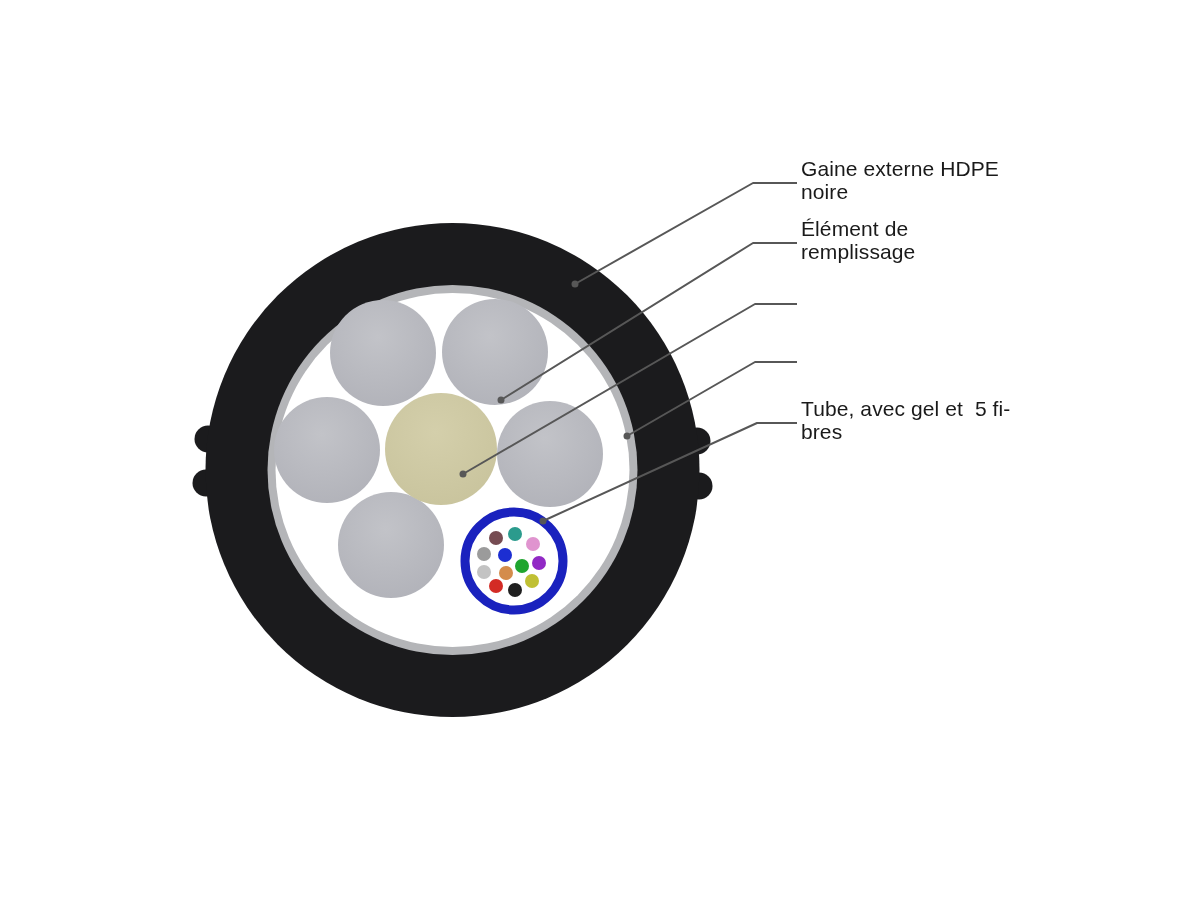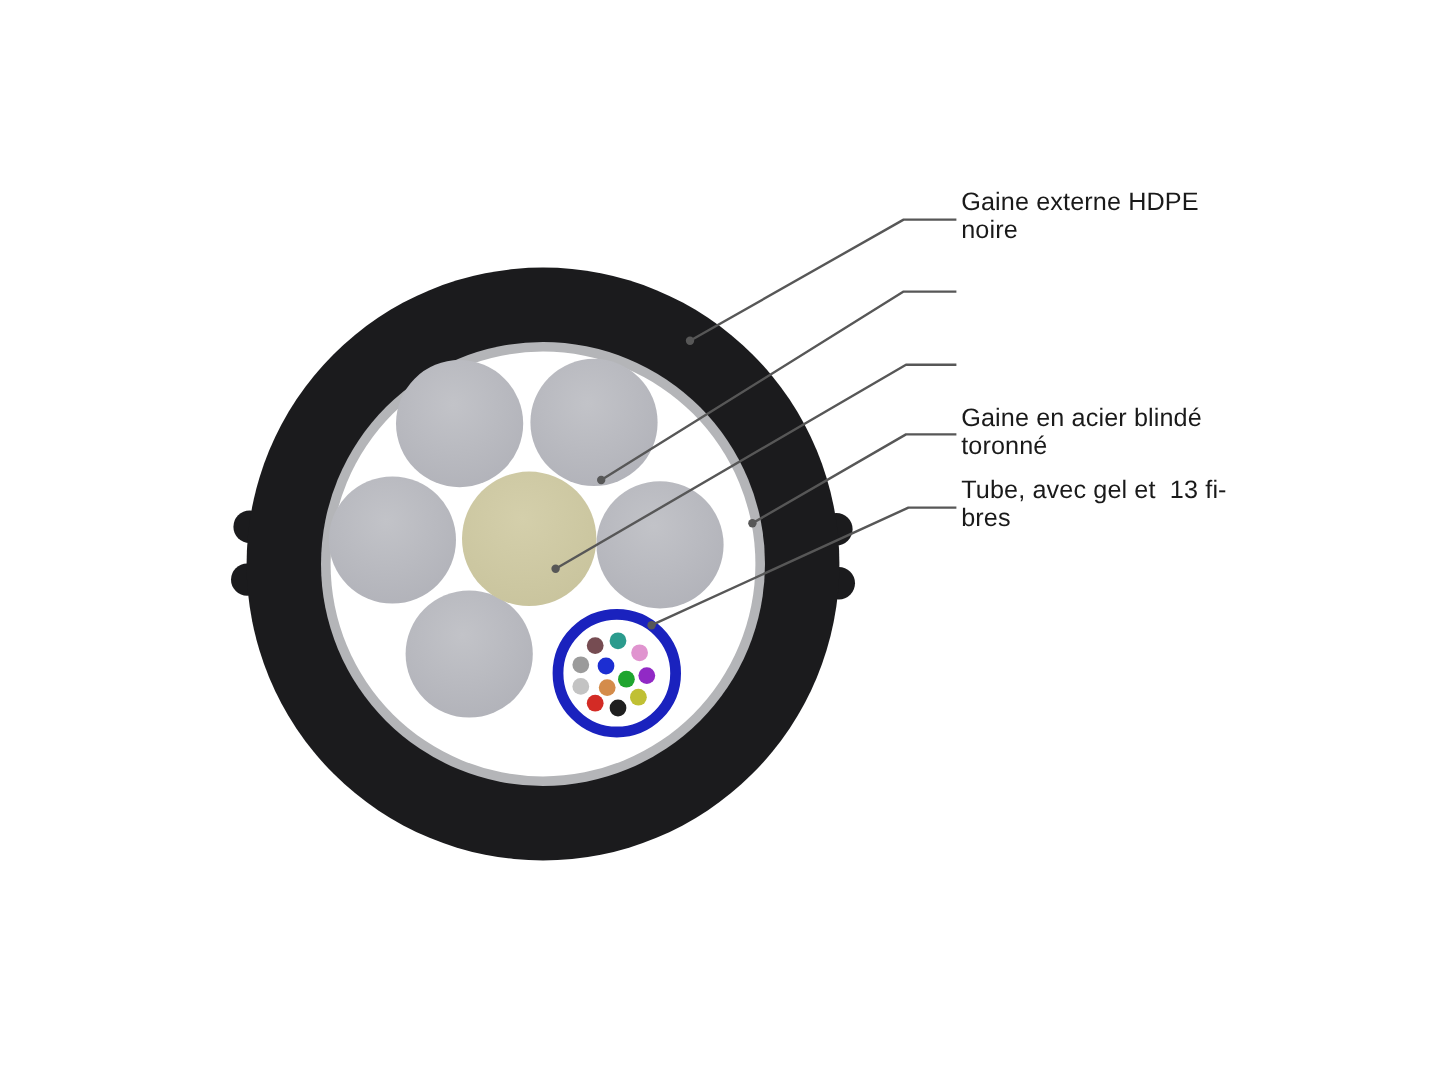--- a/index.html
+++ b/index.html
@@ -104,18 +104,18 @@
       <circle cx="575" cy="284" r="3.5" fill="#575757"></circle>
       <circle cx="501" cy="400" r="3.5" fill="#575757"></circle>
       <circle cx="463" cy="474" r="3.5" fill="#575757"></circle>
       <circle cx="627" cy="436" r="3.5" fill="#575757"></circle>
       <circle cx="543" cy="521" r="3.5" fill="#575757"></circle>
     </g>
   </svg>
 
   <div class="callout-label lbl-1">Gaine externe HDPE
 noire</div>
-  <div class="callout-label lbl-4">Gaine en acier blindé
-toronné</div>
-  <div class="callout-label lbl-5">Tube, avec gel et  13 fi-
+  <div class="callout-label lbl-2">Élément de
+remplissage</div>
+  <div class="callout-label lbl-5">Tube, avec gel et  5 fi-
 bres</div>
 
 </div>
 
 </body></html>

